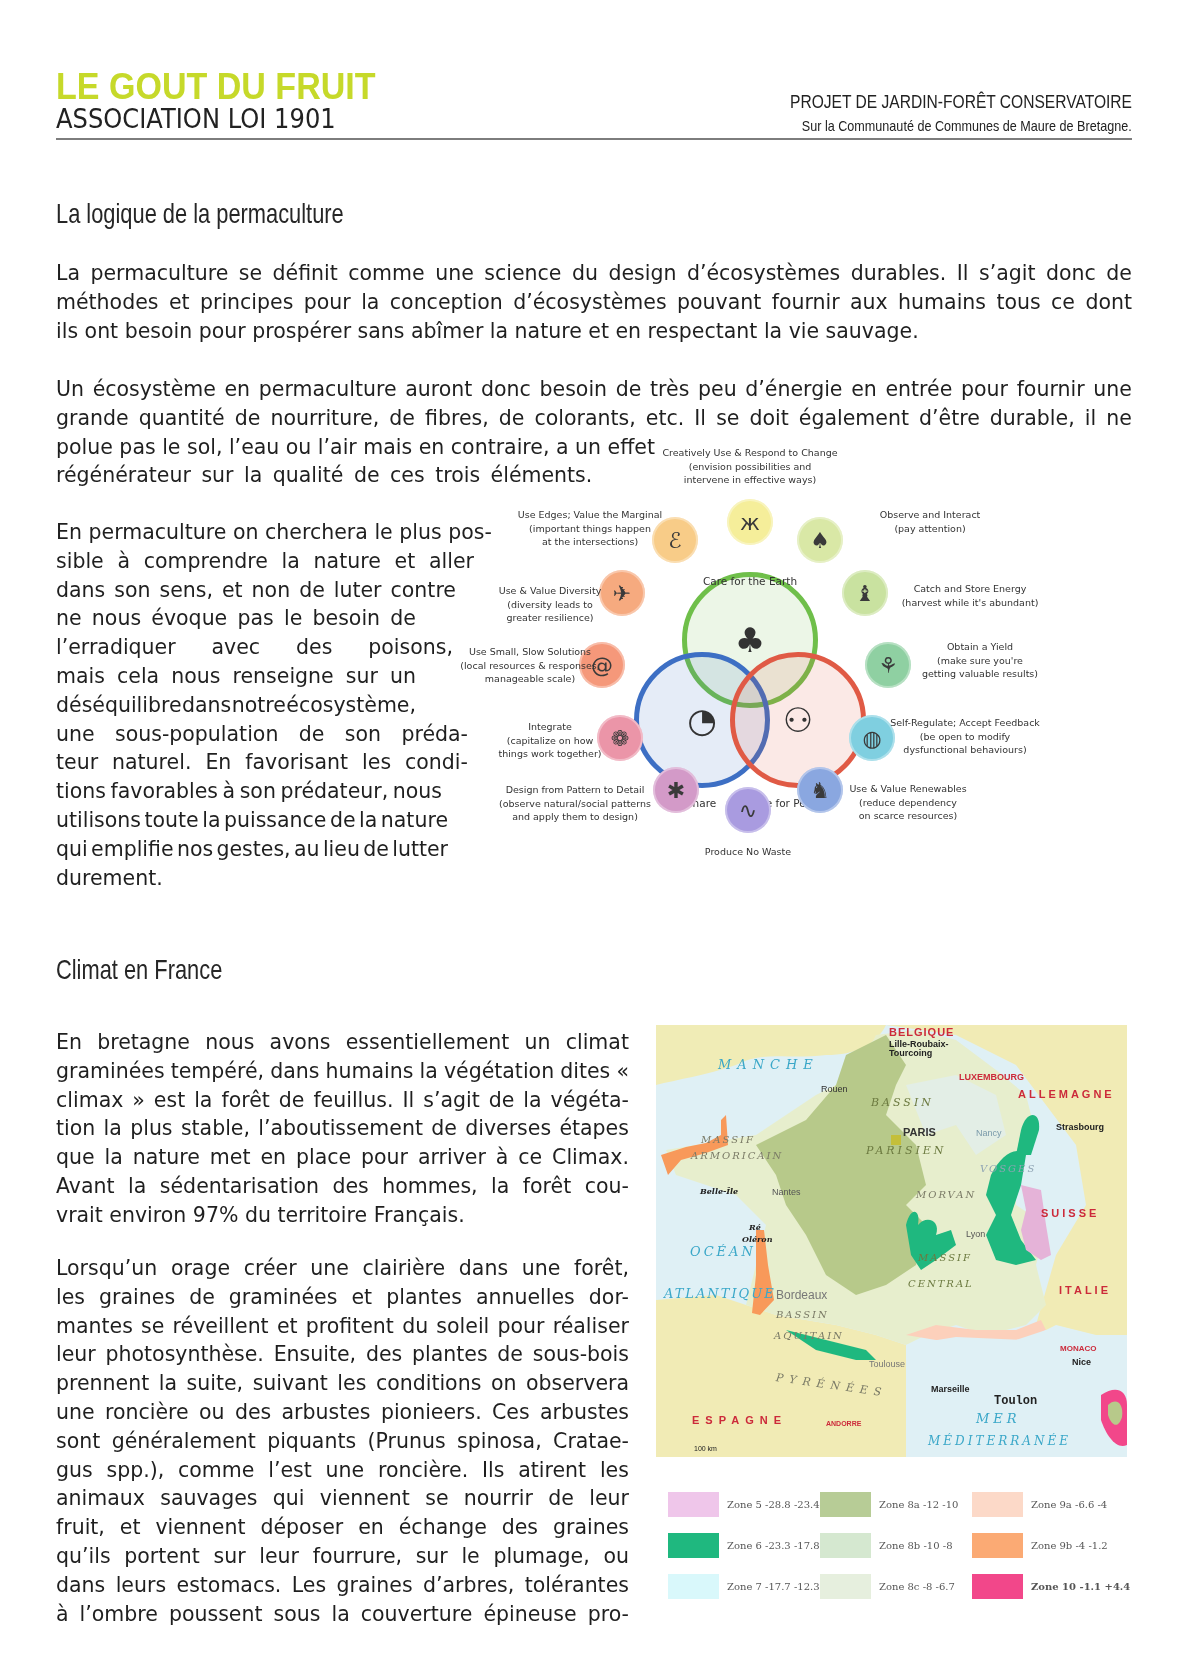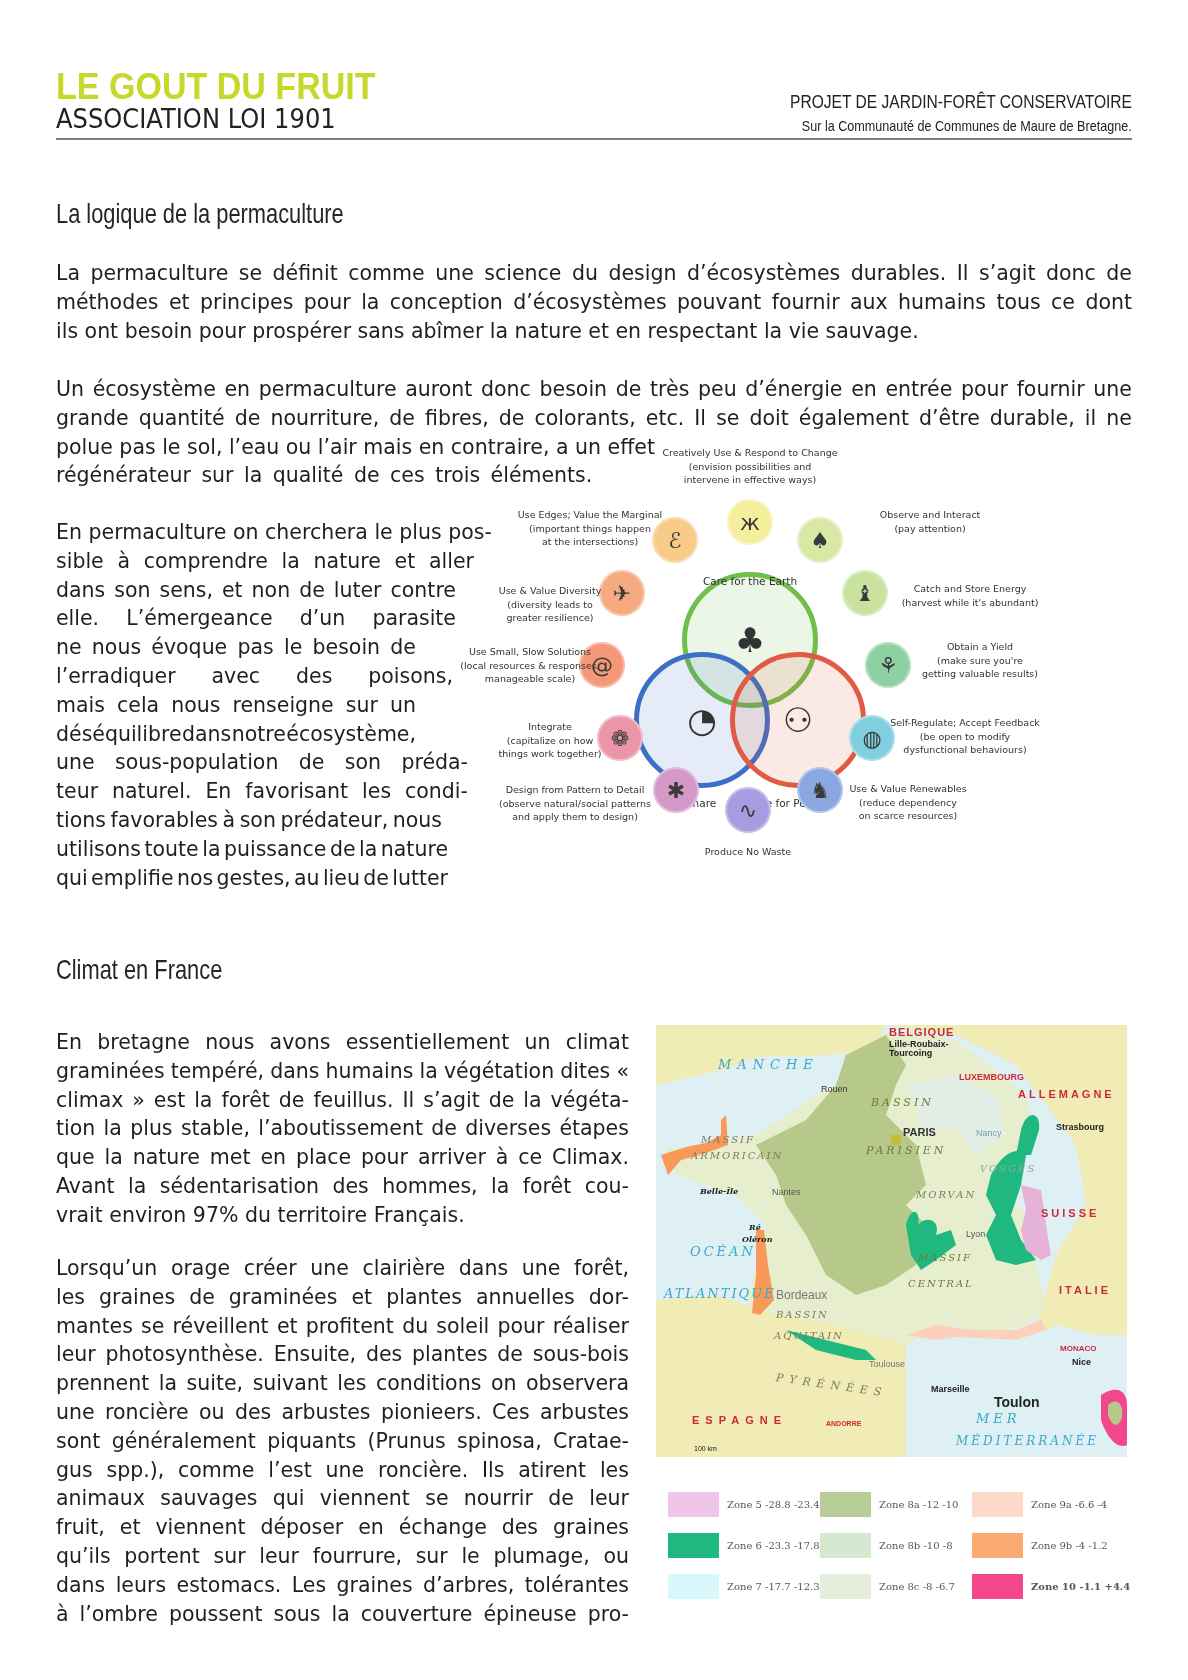--- a/index.html
+++ b/index.html
@@ -151,26 +151,20 @@
     <span class="jl" style="width: 400px;">
       <span>dans</span>
       <span>son</span>
       <span>sens,</span>
       <span>et</span>
       <span>non</span>
       <span>de</span>
       <span>luter</span>
       <span>contre</span>
     </span>
-    <span class="jl" style="width: 400px;">
-      <span>elle.</span>
-      <span>L’émergeance</span>
-      <span>d’un</span>
-      <span>parasite</span>
-    </span>
     <span class="jl" style="width: 360px;">
       <span>ne</span>
       <span>nous</span>
       <span>évoque</span>
       <span>pas</span>
       <span>le</span>
       <span>besoin</span>
       <span>de</span>
     </span>
     <span class="jl" style="width: 397px;">
@@ -228,20 +222,21 @@
     <span class="jl" style="width: 392px;">
       <span>qui</span>
       <span>emplifie</span>
       <span>nos</span>
       <span>gestes,</span>
       <span>au</span>
       <span>lieu</span>
       <span>de</span>
       <span>lutter</span>
     </span>
+    <span class="line">durement.</span>
   </div>
 
 <div class="abs diagram">
   <div id="ethics-layer">
       <div class="ethic-ring" style="left: 212px; top: 102px; width: 136px; height: 136px; border-color: rgb(111, 191, 74); background: rgba(111, 191, 74, 0.133);">
         <div style="position: absolute; left: 50%; top: 50%; transform: translate(-50%, -50%); font-size: 34px; color: rgb(51, 51, 51);">♣</div>
       </div>
       <div class="dlabel" style="left: 280px; top: 105px; font-size: 10.5px;">Care for the Earth</div>
       <div class="ethic-ring" style="left: 164px; top: 182px; width: 136px; height: 136px; border-color: rgb(61, 111, 196); background: rgba(61, 111, 196, 0.133);">
         <div style="position: absolute; left: 50%; top: 50%; transform: translate(-50%, -50%); font-size: 34px; color: rgb(51, 51, 51);">◔</div>
@@ -616,25 +611,25 @@
   <div class="mlabel" style="left:8px; top:262px; font-size:13px; color:#3aa7c8; letter-spacing:2px;">ATLANTIQUE</div>
   <div class="mlabel" style="left:120px; top:264px; font-family:Liberation Sans, sans-serif; font-style:normal; font-size:12px; color:#777;">Bordeaux</div>
   <div class="mlabel" style="left:252px; top:254px; font-size:10px; color:#6c7a40; letter-spacing:2px;">CENTRAL</div>
   <div class="mlabel" style="left:120px; top:285px; font-size:10px; color:#7a7a66; letter-spacing:2px;">BASSIN</div>
   <div class="mlabel" style="left:118px; top:306px; font-size:10px; color:#7a7a66; letter-spacing:2px;">AQUITAIN</div>
   <div class="mlabel" style="left:213px; top:335px; font-family:'Liberation Sans',sans-serif; font-style:normal; font-size:9px; color:#777;">Toulouse</div>
   <div class="mlabel" style="left:404px; top:320px; font-family:'Liberation Sans',sans-serif; font-style:normal; font-weight:bold; font-size:8px; color:#cc2a3a;">MONACO</div>
   <div class="mlabel" style="left:396px; top:333px; font-family:'Liberation Sans',sans-serif; font-style:normal; font-weight:bold; font-size:9px; color:#222;padding-left:20px;">Nice</div>
   <div class="mlabel" style="left:120px; top:347px; font-size:11px; color:#7a7a66; letter-spacing:6px; transform:rotate(8deg); transform-origin:left;">PYRÉNÉES</div>
   <div class="mlabel" style="left:275px; top:360px; font-family:'Liberation Sans',sans-serif; font-style:normal; font-weight:bold; font-size:9px; color:#222;">Marseille</div>
-  <div class="mlabel" style="left:338px; top:370px; font-family:Liberation Sans, sans-serif; font-style:normal; font-weight:bold; font-size:14px; color:#222;">Toulon</div>
+  <div class="mlabel" style="left:338px; top:370px; font-family:Liberation Mono, monospace; font-style:normal; font-weight:bold; font-size:12px; color:#222;">Toulon</div>
   <div class="mlabel" style="left:36px; top:390px; font-family:'Liberation Sans',sans-serif; font-style:normal; font-weight:bold; font-size:11px; color:#cc2a3a; letter-spacing:6px;">ESPAGNE</div>
   <div class="mlabel" style="left:170px; top:395px; font-family:'Liberation Sans',sans-serif; font-style:normal; font-weight:bold; font-size:7px; color:#cc2a3a;">ANDORRE</div>
   <div class="mlabel" style="left:320px; top:387px; font-size:13px; color:#3aa7c8; letter-spacing:4px;">MER</div>
-  <div class="mlabel" style="left:272px; top:410px; font-size:12px; color:#3aa7c8; letter-spacing:3px;margin-left:28px;">MÉDITERRANÉE</div>
+  <div class="mlabel" style="left:272px; top:410px; font-size:12px; color:#3aa7c8; letter-spacing:3px;">MÉDITERRANÉE</div>
   <div class="mlabel" style="left:38px; top:420px; font-family:'Liberation Sans',sans-serif; font-style:normal; font-size:7px; color:#222;">100 km</div>
 </div>
 
 <div class="abs legend" id="legend">
     <div class="leg-item" style="left: 0px; top: 0px;">
       <div class="leg-sw" style="background: rgb(239, 198, 234);"></div>
       <span class="leg-lbl"><span>Zone 5</span><span> </span><span>-28.8 -23.4</span></span>
     </div>
     <div class="leg-item" style="left: 0px; top: 41px;">
       <div class="leg-sw" style="background: rgb(31, 184, 127);"></div>

